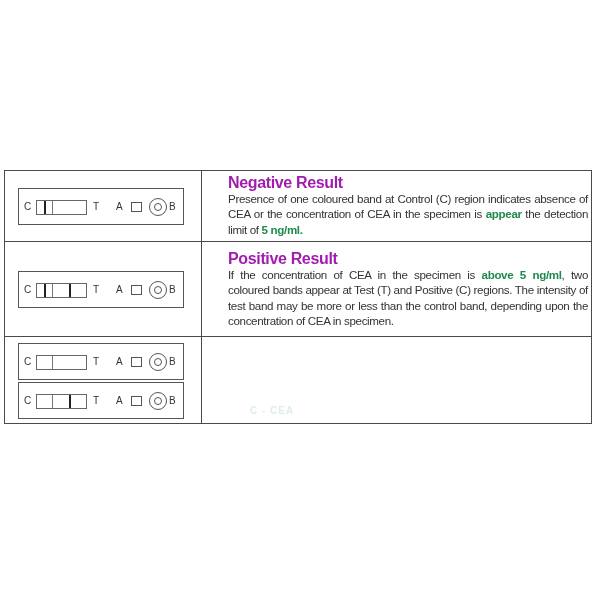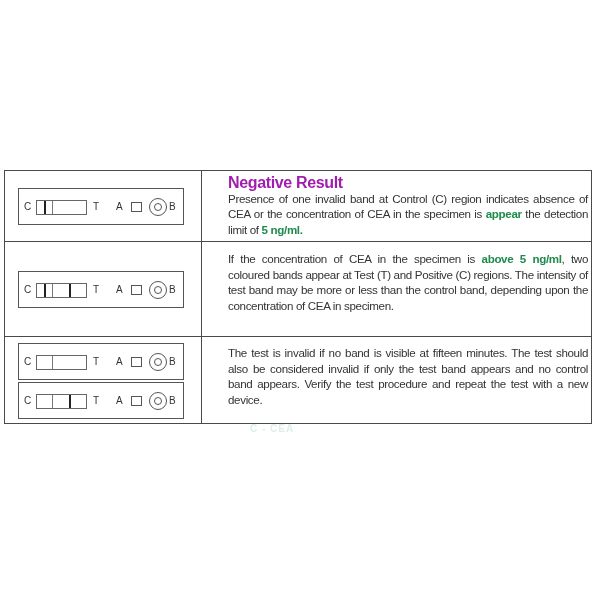--- a/index.html
+++ b/index.html
@@ -43,21 +43,21 @@
   }
   .circ .inner {
     position: absolute; left: 4px; top: 4px; width: 8px; height: 8px; border-radius: 50%;
     border: 1px solid #555; box-sizing: border-box;
   }
 
   .text-cell { position: absolute; left: 223px; width: 360px; font-size: 11.6px; line-height: 15.5px; letter-spacing: -0.35px; }
   .text-cell .heading { color: #a21caf; font-weight: bold; font-size: 16px; display: block; }
   .text-cell .body { text-align: justify; display: block; }
   .hl { color: #1f8a4c; font-weight: bold; }
-  .watermark { position: absolute; left: 250px; top: 423px; font-size: 10px; color: #dfeee6; font-weight: bold; letter-spacing: 1px; }
+  .watermark { position: absolute; left: 250px; top: 405px; font-size: 10px; color: #dfeee6; font-weight: bold; letter-spacing: 1px; }
 </style>
 </head>
 <body>
 
 <div class="table">
   <div class="vdiv"></div>
 
   <div class="row r1">
     <div class="strip" style="top:17px">
         <span class="lbl lc">C</span>
@@ -68,41 +68,42 @@
         <span class="lbl lt">T</span>
         <span class="lbl la">A</span>
         <span class="sq"></span>
         <span class="circ">
           <span class="inner"></span>
         </span>
         <span class="lbl lb">B</span>
       </div>
     <div class="text-cell" style="top:4px">
       <span class="heading">Negative Result</span>
-      <span class="body"><span>Presence of one invalid band at Control (C) region indicates absence of CEA or the concentration of CEA in the specimen is </span><span class="hl">appear</span><span> the detection limit of </span><span class="hl">5 ng/ml.</span></span>
+      <span class="body"><span>Presence of one coloured band at Control (C) region indicates absence of CEA or the concentration of CEA in the specimen is </span><span class="hl">appear</span><span> the detection limit of </span><span class="hl">5 ng/ml.</span></span>
     </div>
   </div>
 
   <div class="row r2">
     <div class="strip" style="top:29px">
         <span class="lbl lc">C</span>
         <span class="window">
           <span class="band thick" style="left: 7px;"></span>
           <span class="band thin" style="left: 15px;"></span>
           <span class="band thick" style="left: 32px;"></span>
         </span>
         <span class="lbl lt">T</span>
         <span class="lbl la">A</span>
         <span class="sq"></span>
         <span class="circ">
           <span class="inner"></span>
         </span>
         <span class="lbl lb">B</span>
       </div>
     <div class="text-cell" style="top:9px">
+      <span class="heading">Positive Result</span>
       <span class="body"><span>If the concentration of CEA in the specimen is </span><span class="hl">above 5 ng/ml</span><span>, two coloured bands appear at Test (T) and Positive (C) regions. The intensity of test band may be more or less than the control band, depending upon the concentration of CEA in specimen.</span></span>
     </div>
   </div>
 
   <div class="row r3">
     <div class="strip" style="top:6px">
         <span class="lbl lc">C</span>
         <span class="window">
           <span class="band thin" style="left: 15px;"></span>
         </span>
@@ -122,18 +123,17 @@
         </span>
         <span class="lbl lt">T</span>
         <span class="lbl la">A</span>
         <span class="sq"></span>
         <span class="circ">
           <span class="inner"></span>
         </span>
         <span class="lbl lb">B</span>
       </div>
     <div class="text-cell" style="top:8px">
-      <span class="body"><span>The test is invalid if no band is visible at fifteen minutes. The test should also be considered invalid if only the test band appears and no control band appears. Verify the test procedure and repeat the test with a new device.</span></span>
     </div>
   </div>
 </div>
 
 <div class="watermark">C - CEA</div>
 
 </body></html>

